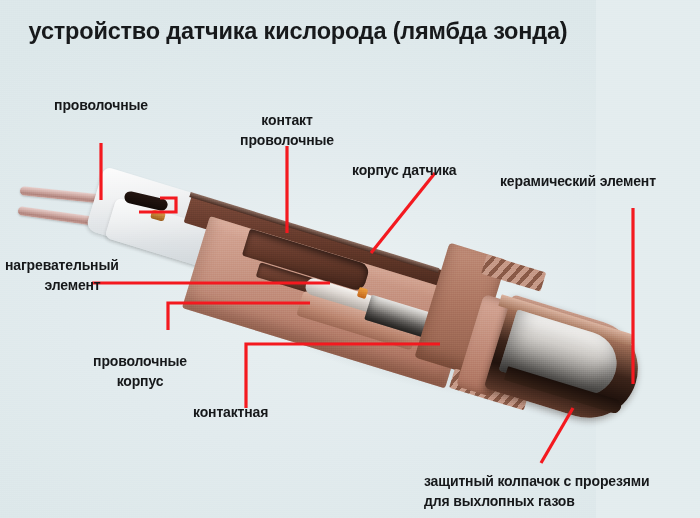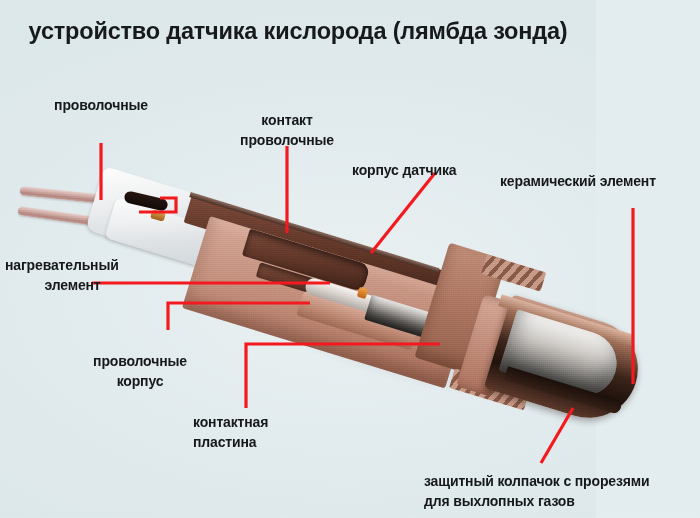--- a/index.html
+++ b/index.html
@@ -246,23 +246,22 @@
   <div class="lbl l" style="left:5px;top:256px;width:180px;">
     <div>нагревательный</div>
     <div style="text-align:center;width:135px;">элемент</div>
   </div>
 
   <div class="lbl c" style="left:50px;top:352px;width:180px;">
     <div>проволочные</div>
     <div>корпус</div>
   </div>
 
-  <div class="lbl l" style="left:193px;top:413px;width:170px;">
+  <div class="lbl l" style="left:193px;top:403px;width:170px;">
     <div>контактная</div>
-    <div>пластина</div>
   </div>
 
   <div class="lbl l" style="left:424px;top:472px;width:280px;">
     <div>защитный колпачок с прорезями</div>
     <div>для выхлопных газов</div>
   </div>
 
 </div>
 
 </body></html>

